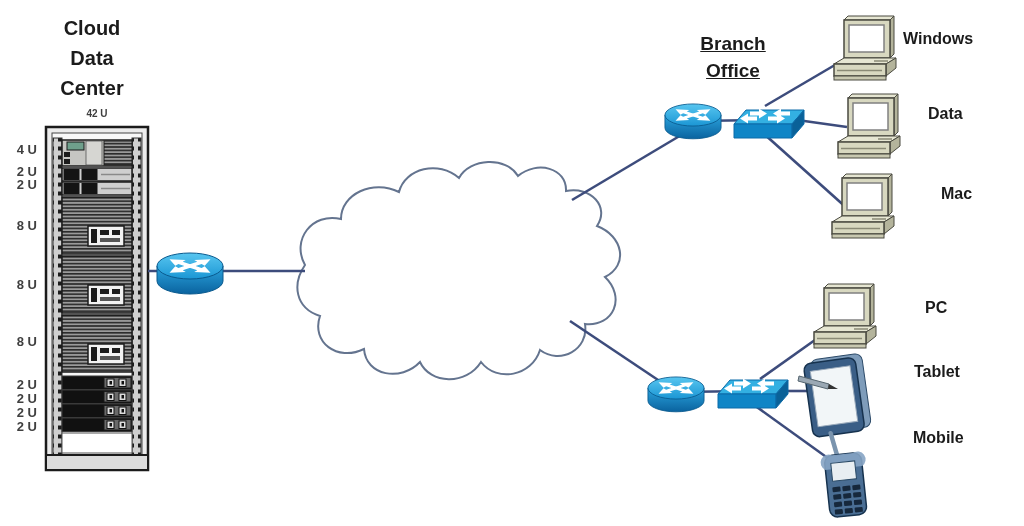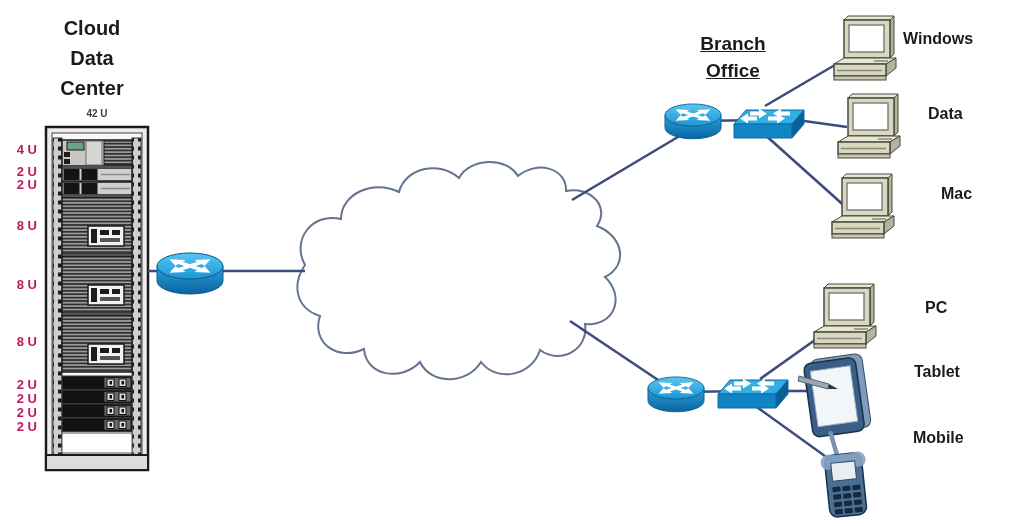--- a/index.html
+++ b/index.html
@@ -18,21 +18,21 @@
   #title-label { left:52px; top:13px; width:80px; font-size:20px; line-height:30px; }
   #wan-label { left:390px; top:245px; width:120px; }
   #branch-label { left:688px; top:30px; width:90px;text-decoration:underline; }
   #teleworker-label { left:633px; top:301px; width:130px; }
   #rack-top-label {
     left:47px; top:108px; width:100px; text-align:center;
     font-size:10px; font-weight:600; color:#3f3f3f;
   }
   .u-lbl {
     position:absolute; right:0; font-size:13px; font-weight:600;
-    color:#be185d; white-space:nowrap;
+    color:#404040; white-space:nowrap;
   }
   #rack-side-labels { position:absolute; left:0; top:0; width:37px; height:526px; }
 </style>
 </head>
 <body>
 
 <div id="stage">
 
   <svg id="diagram-svg" viewBox="0 0 1024 526">
     <defs>

